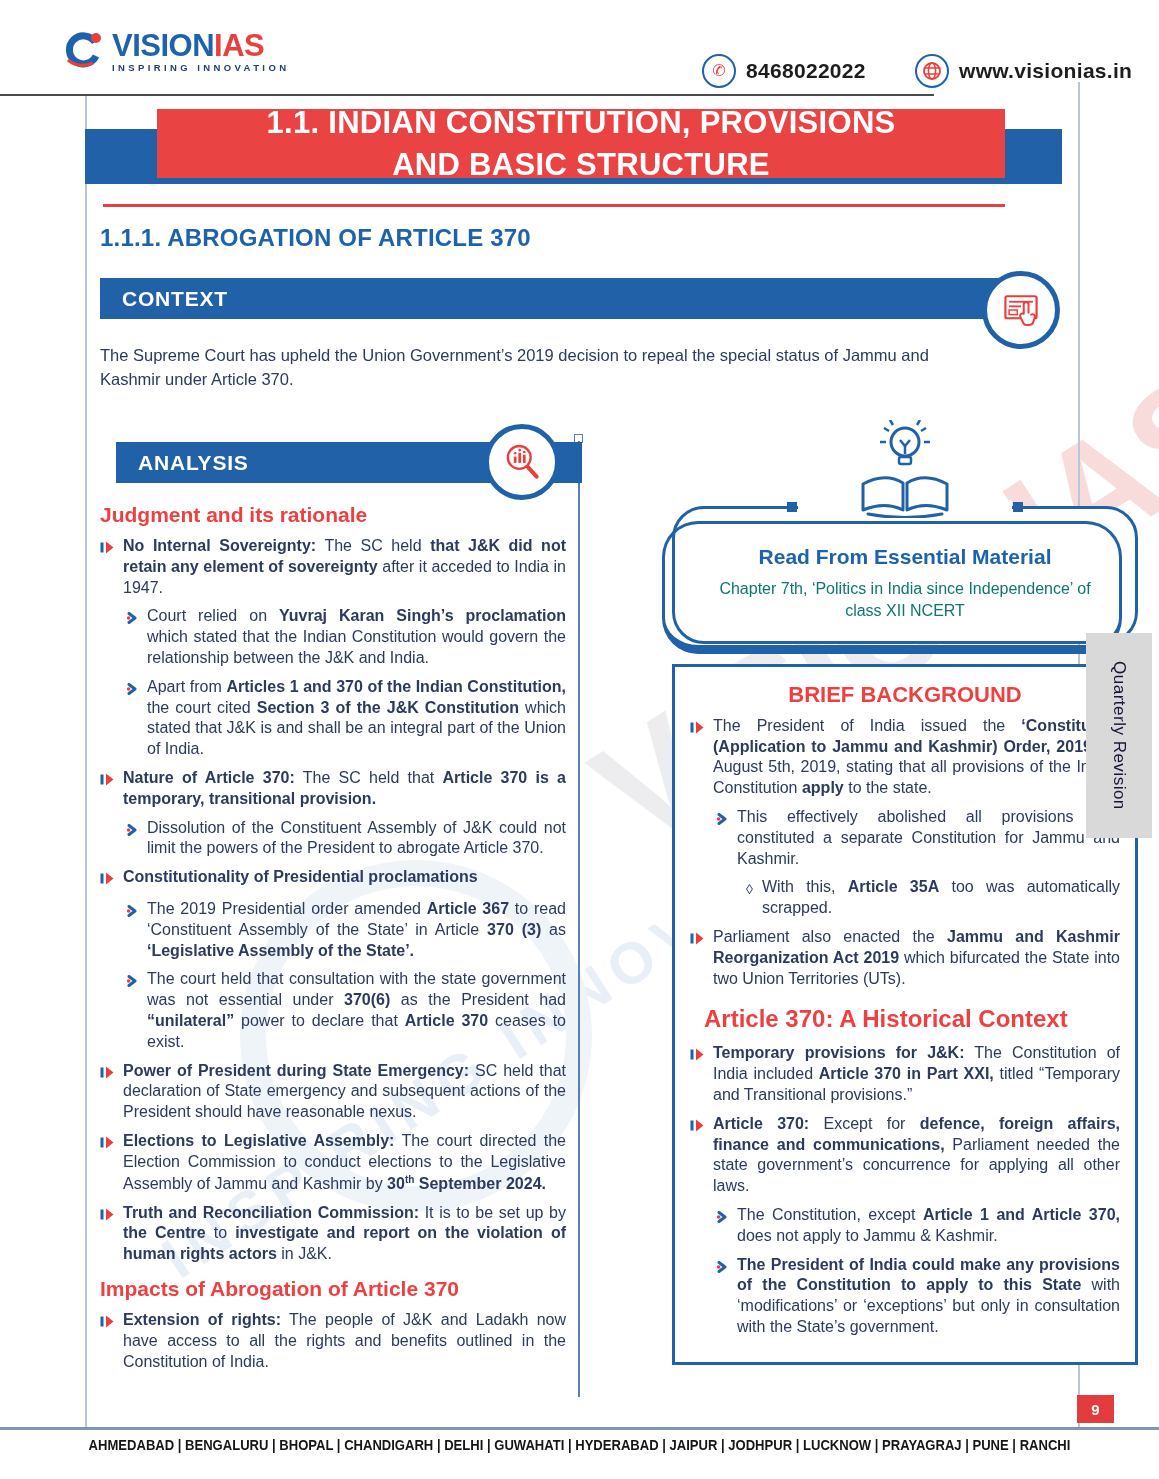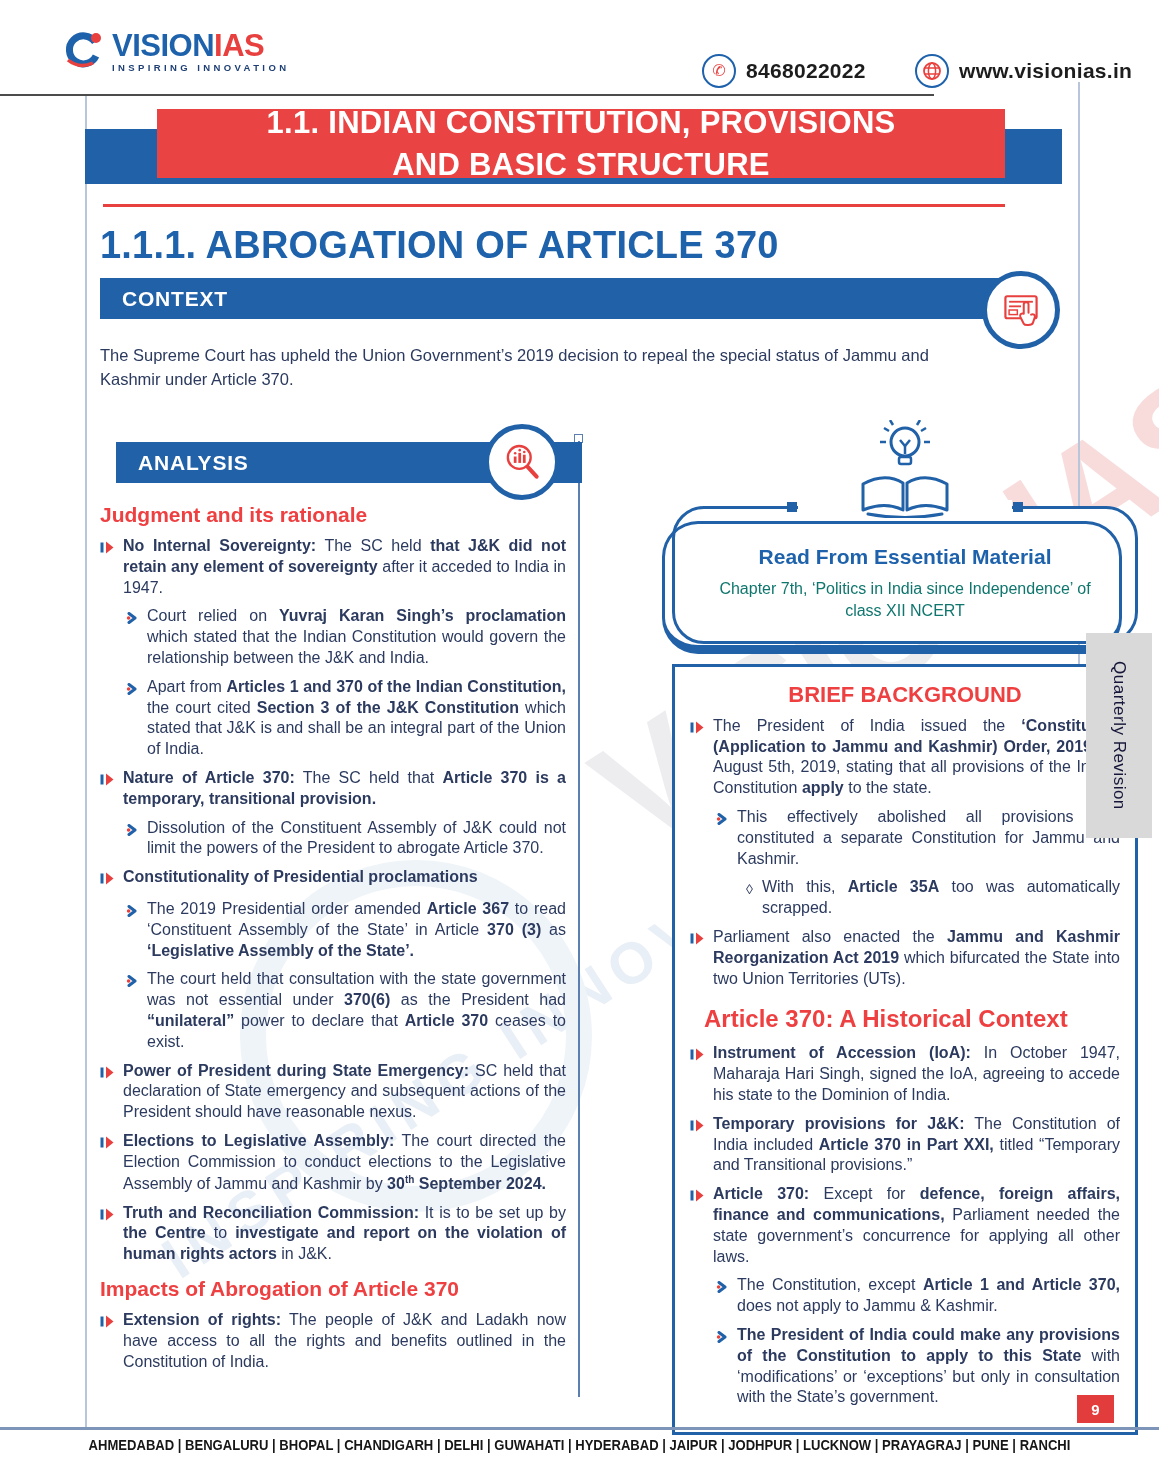--- a/index.html
+++ b/index.html
@@ -16,21 +16,21 @@
   .c-txt{font-size:21px;font-weight:700;color:#1d1d1d;letter-spacing:0.3px;}
   
   .vline{position:absolute;top:82px;width:1.5px;height:1346px;background:#b7c6da;z-index:1;}
   .footline{position:absolute;left:0;top:1427px;width:1159px;height:2.5px;background:#7d95b8;z-index:4;}
   
   .band-blue{position:absolute;left:85px;top:129px;width:977px;height:55px;background:#2161a8;z-index:2;}
   .band-red{position:absolute;left:157px;top:109px;width:848px;height:69px;background:#e94344;z-index:3;
             display:flex;flex-direction:column;justify-content:center;text-align:center;}
   .band-red div{color:#fff;font-weight:800;font-size:31px;line-height:42px;letter-spacing:0.3px;}
   .band-underline{position:absolute;left:103px;top:204px;width:902px;height:3px;background:#e8403e;z-index:3;}
-  .sec-title{position:absolute;left:100px;top:224px;font-size:38px;font-weight:800;color:#1e62ac;letter-spacing:0.2px;z-index:3;}
+  .sec-title{position:absolute;left:100px;top:224px;font-size:24px;font-weight:800;color:#1e62ac;letter-spacing:0.2px;z-index:3;}
   
   .label-band{position:absolute;background:#2161a8;height:41px;display:flex;align-items:center;z-index:3;}
   .label-band span{color:#fff;font-weight:800;font-size:21px;letter-spacing:0.8px;padding-left:22px;}
   .circ-icon{position:absolute;background:#fff;border:5px solid #2161a8;border-radius:50%;z-index:4;
              display:flex;align-items:center;justify-content:center;}
   
   .para{position:absolute;font-size:16.5px;line-height:1.45;color:#2b3a5e;z-index:3;}
   .col{position:absolute;width:466px;z-index:3;}
   .red-h{font-size:21px;font-weight:800;color:#ee3f41;margin:0 0 9px 0;}
   .blist{list-style:none;margin:0;padding:0;}
@@ -306,34 +306,27 @@
           <span>Parliament also enacted the <b>Jammu and Kashmir Reorganization Act 2019</b> which bifurcated the State into two Union Territories (UTs).</span>
         </li>
     </ul>
     <div class="bb-sub">Article 370: A Historical Context</div>
     <ul class="blist">
       <li class="b l1">
           <span class="bi"><svg width="14" height="13" viewBox="0 0 14 13">
               <rect x="0.5" y="1.5" width="3" height="10" fill="#2161a8"></rect>
               <path d="M6 0.5 L13.5 6.5 L6 12.5 Z" fill="#e8403e"></path>
             </svg></span>
-          <span><b>Instrument of Accession (IoA):</b> In October 1947, Maharaja Hari Singh, signed the IoA, agreeing to accede his state to the Dominion of India.</span>
+          <span><b>Temporary provisions for J&amp;K:</b> The Constitution of India included <b>Article 370 in Part XXI,</b> titled “Temporary and Transitional provisions.”</span>
         </li>
       <li class="b l1">
           <span class="bi"><svg width="14" height="13" viewBox="0 0 14 13">
               <rect x="0.5" y="1.5" width="3" height="10" fill="#2161a8"></rect>
               <path d="M6 0.5 L13.5 6.5 L6 12.5 Z" fill="#e8403e"></path>
             </svg></span>
-          <span><b>Temporary provisions for J&amp;K:</b> The Constitution of India included <b>Article 370 in Part XXI,</b> titled “Temporary and Transitional provisions.”</span>
-        </li>
-      <li class="b l1">
-          <span class="bi"><svg width="14" height="13" viewBox="0 0 14 13">
-              <rect x="0.5" y="1.5" width="3" height="10" fill="#2161a8"></rect>
-              <path d="M6 0.5 L13.5 6.5 L6 12.5 Z" fill="#e8403e"></path>
-            </svg></span>
           <span><b>Article 370:</b> Except for <b>defence, foreign affairs, finance and communications,</b> Parliament needed the state government’s concurrence for applying all other laws.</span>
         </li>
       <li class="b l2">
           <span class="bi"><svg width="12" height="12" viewBox="0 0 12 12">
               <path d="M3 1.5 L9 6 L3 10.5" fill="none" stroke="#2161a8" stroke-width="3" stroke-linecap="round" stroke-linejoin="round"></path>
               <circle cx="2.6" cy="6" r="1.8" fill="#e8403e"></circle>
             </svg></span>
           <span>The Constitution, except <b>Article 1 and Article 370,</b> does not apply to Jammu &amp; Kashmir.</span>
         </li>
       <li class="b l2">

